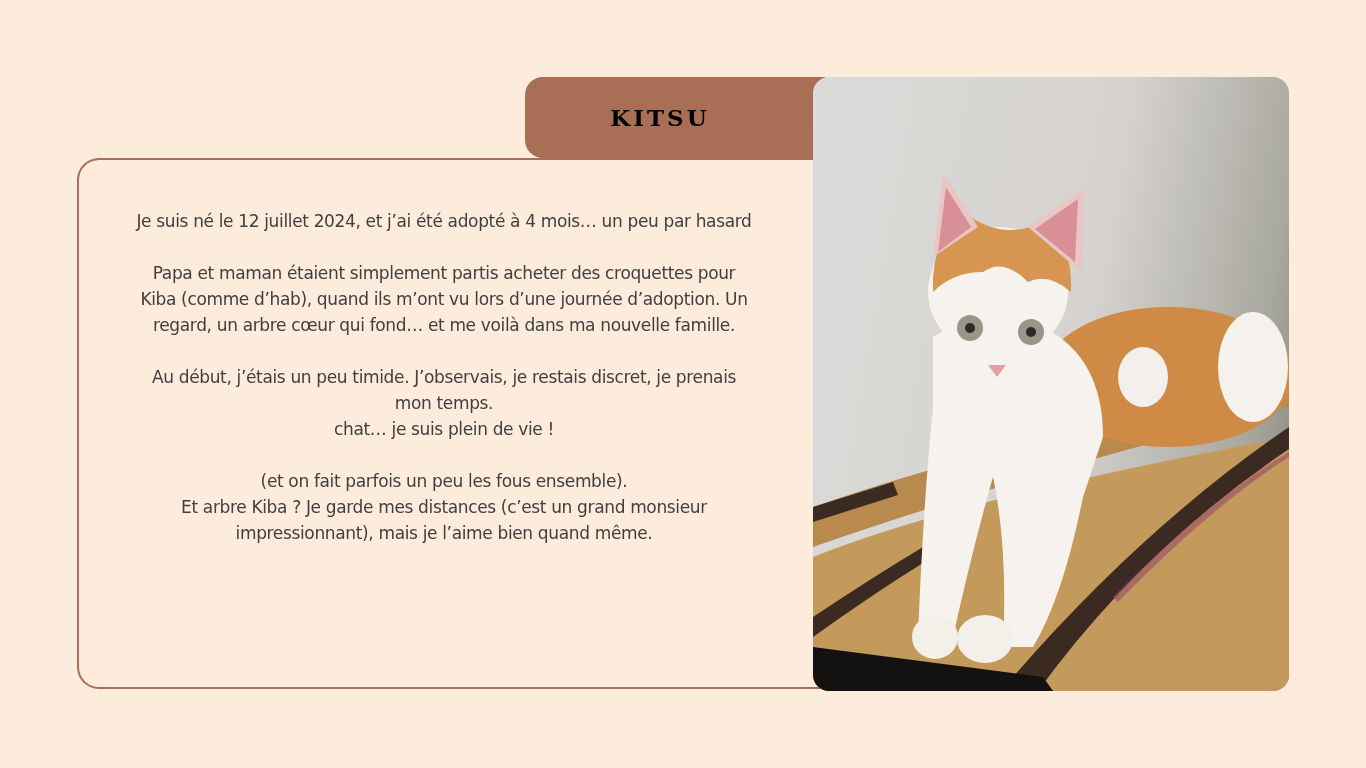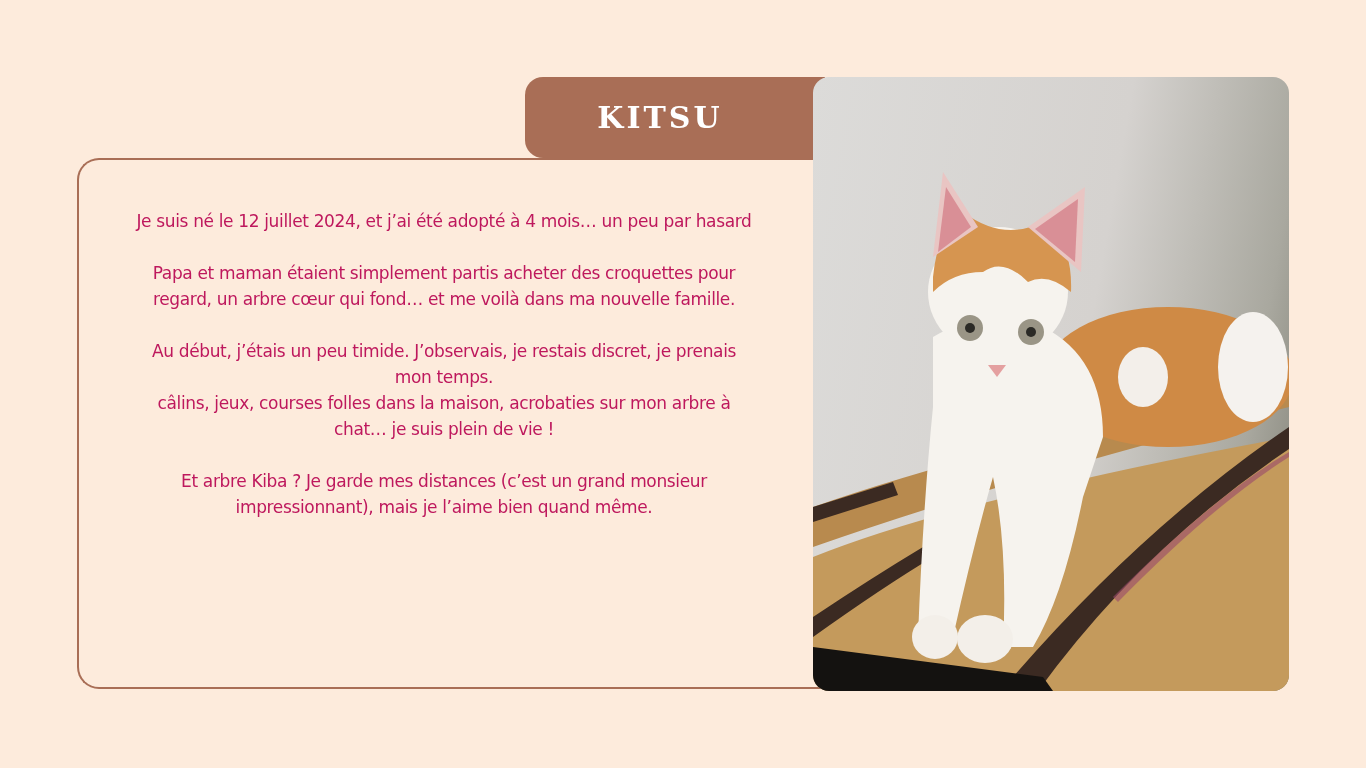--- a/index.html
+++ b/index.html
@@ -9,34 +9,34 @@
     position:relative;
     font-family:"Liberation Sans", "DejaVu Sans", sans-serif;
   }
   .title-tab {
     position:absolute; left:525px; top:77px; width:300px; height:81px;
     background:#a96e56;
     border-radius:18px 0 0 18px;
     display:flex; align-items:center; justify-content:center;
   }
   .title-tab span {
-    color:#ffffff;
+    color:#000000;
     font-family:"DejaVu Serif", "Liberation Serif", serif;
-    font-weight:bold; font-size:30px; letter-spacing:3px;
+    font-weight:bold; font-size:23px; letter-spacing:3px;
     padding-right:30px;
   }
   .story-box {
     position:absolute; left:77px; top:158px; width:760px; height:531px;
     border:2px solid #a96e56; border-right:none;
     border-radius:22px 0 0 22px;
     box-sizing:border-box;
   }
   .story-text {
     position:absolute; left:88px; top:208px; width:712px;
-    text-align:center; color:#be185d;
+    text-align:center; color:#404040;
     font-family:"DejaVu Sans", "Liberation Sans", sans-serif;
     font-size:17px; line-height:26px; letter-spacing:-0.35px;
   }
   .story-text p { margin:0 0 26px 0; }
   .story-text p span { display:block; }
   .photo {
     position:absolute; left:813px; top:77px; width:476px; height:614px;
     border-radius:16px; overflow:hidden;
     background:linear-gradient(100deg,#dcdbd9 0%,#d5d2cf 55%,#a9a89f 85%,#7f7f74 100%);
   }
@@ -50,29 +50,30 @@
 </div>
 
 <div class="story-box"></div>
 
 <div class="story-text">
   <p>
     <span>Je suis né le 12 juillet 2024, et j’ai été adopté à 4 mois… un peu par hasard</span>
   </p>
   <p>
     <span>Papa et maman étaient simplement partis acheter des croquettes pour</span>
+    <span>Kiba (comme d’hab), quand ils m’ont vu lors d’une journée d’adoption. Un</span>
     <span>regard, un arbre cœur qui fond… et me voilà dans ma nouvelle famille.</span>
   </p>
   <p>
     <span>Au début, j’étais un peu timide. J’observais, je restais discret, je prenais</span>
     <span>mon temps.</span>
-    <span>câlins, jeux, courses folles dans la maison, acrobaties sur mon arbre à</span>
     <span>chat… je suis plein de vie !</span>
   </p>
   <p>
+    <span>(et on fait parfois un peu les fous ensemble).</span>
     <span>Et arbre Kiba ? Je garde mes distances (c’est un grand monsieur</span>
     <span>impressionnant), mais je l’aime bien quand même.</span>
   </p>
 </div>
 
 <div class="photo" title="Kitsu">
   <svg width="476" height="614" viewBox="0 0 476 614">
 
     <path d="M0 480 Q150 420 476 360 L476 614 L0 614 Z" fill="#c49a5c"></path>
     <path d="M0 430 Q140 380 476 300 L476 330 Q200 400 0 470 Z" fill="#b88a4e"></path>

